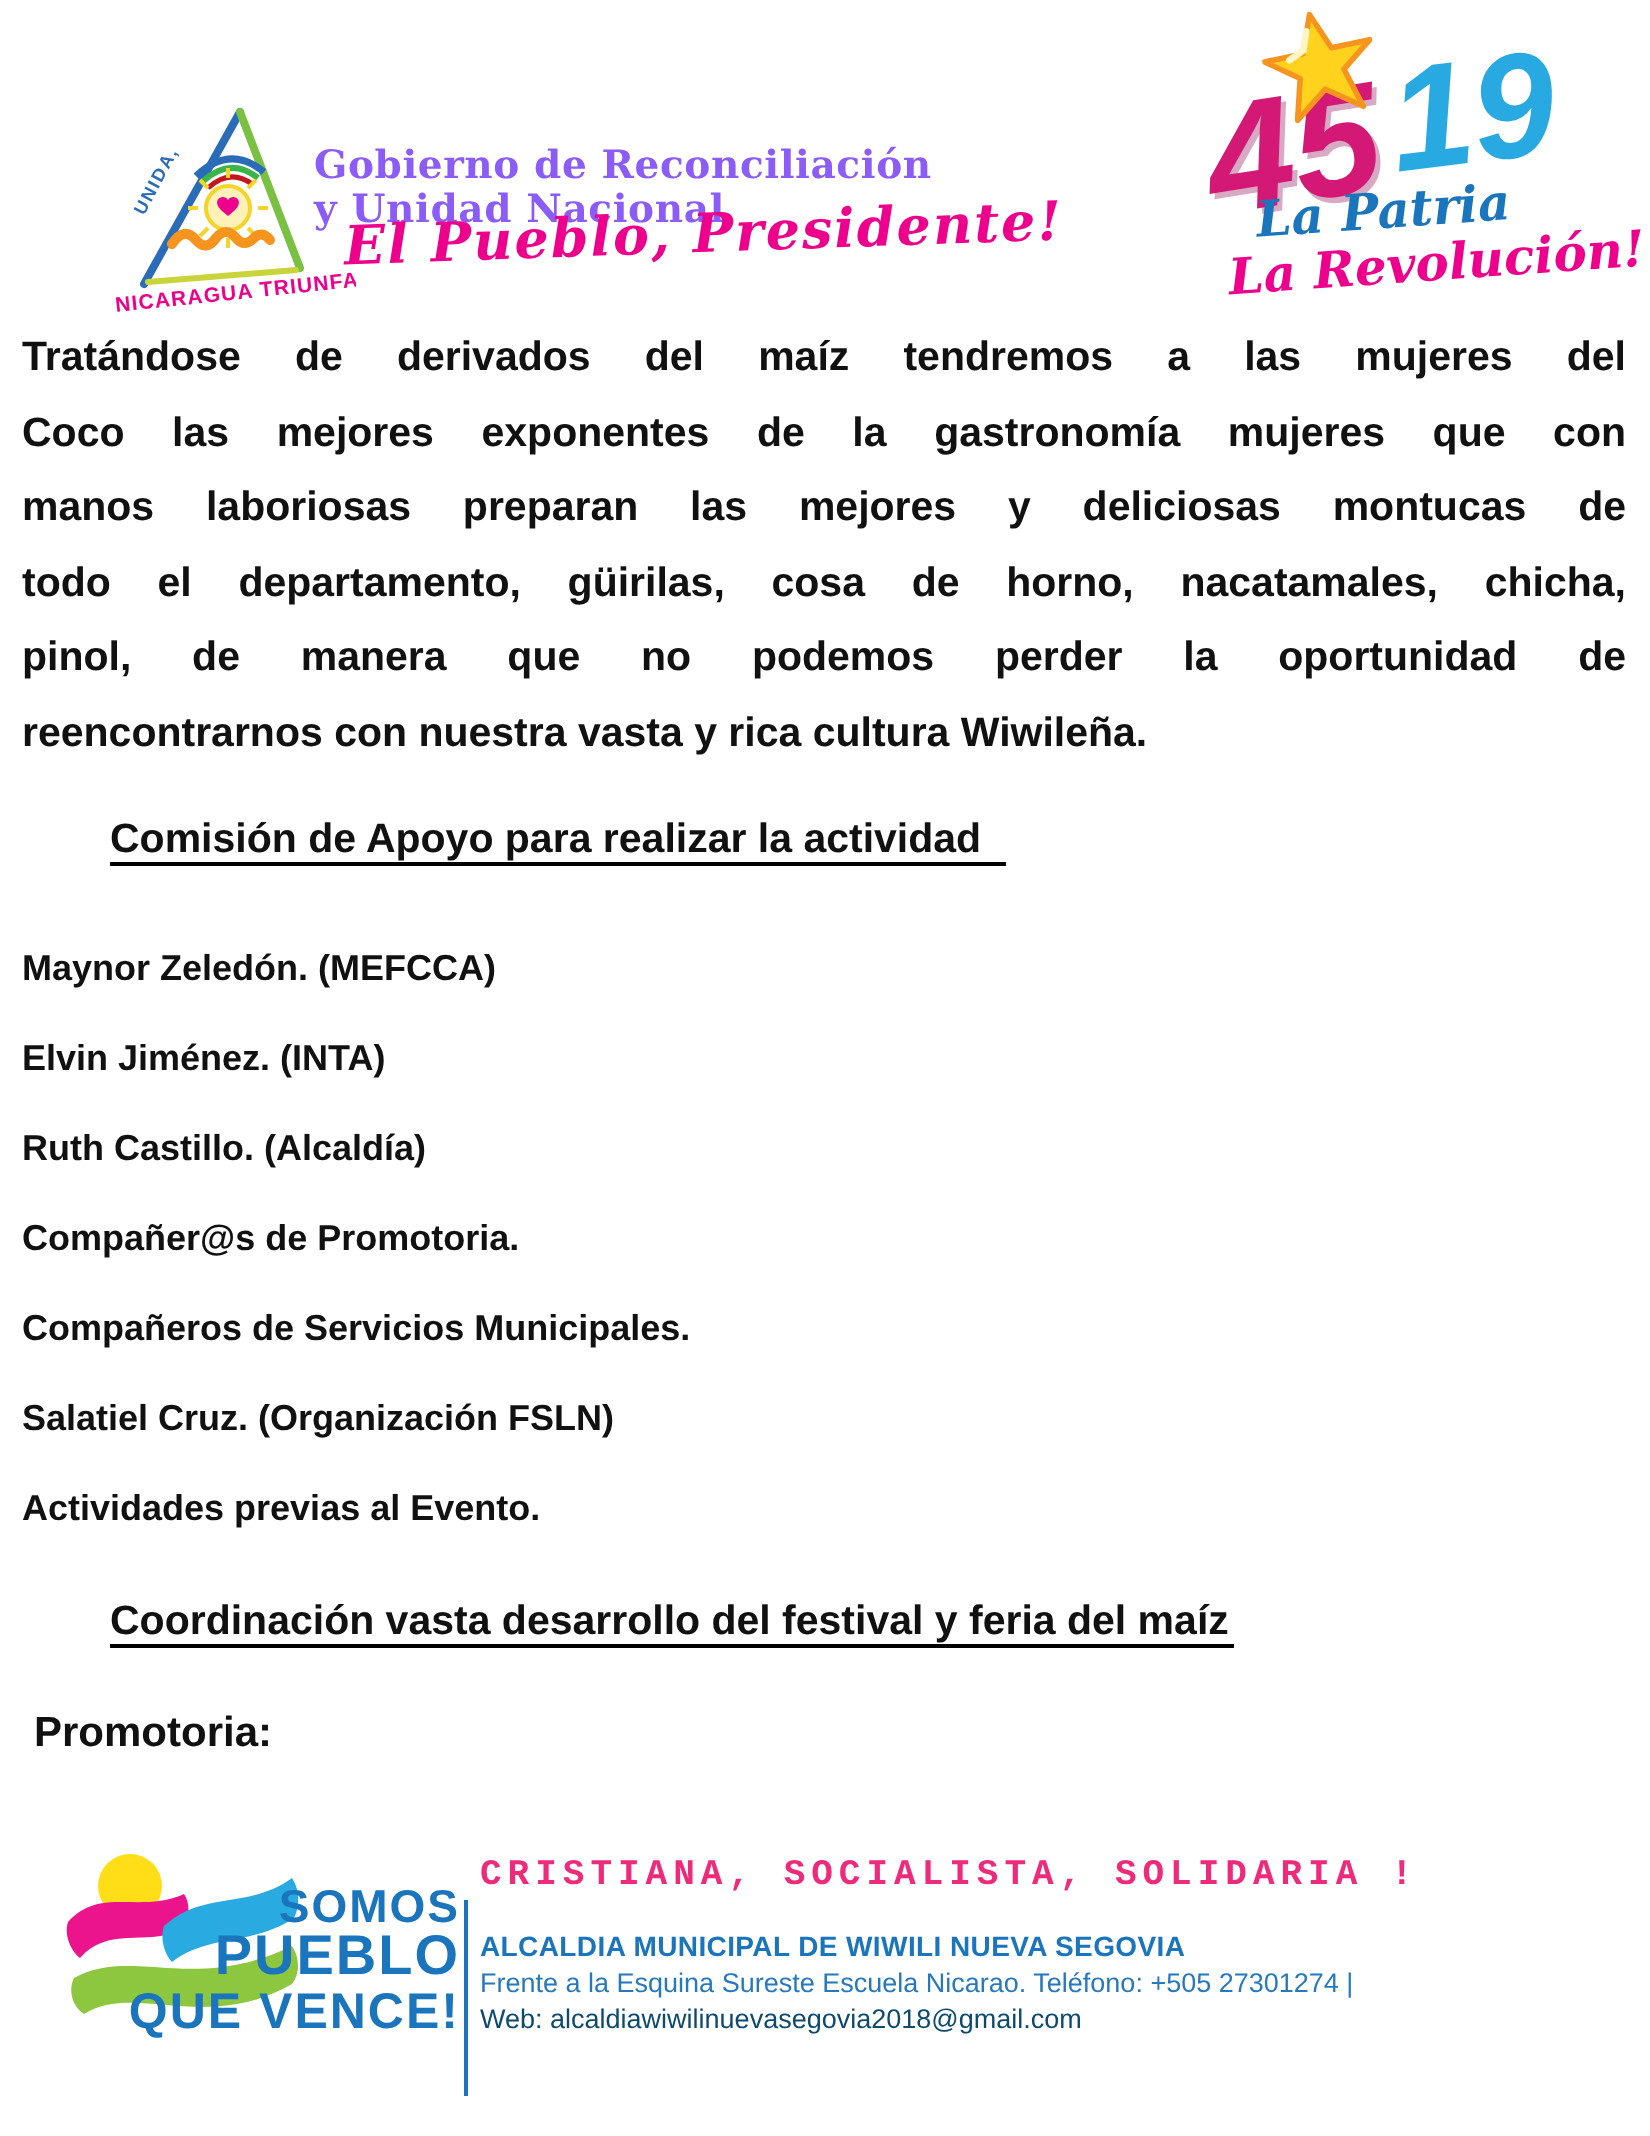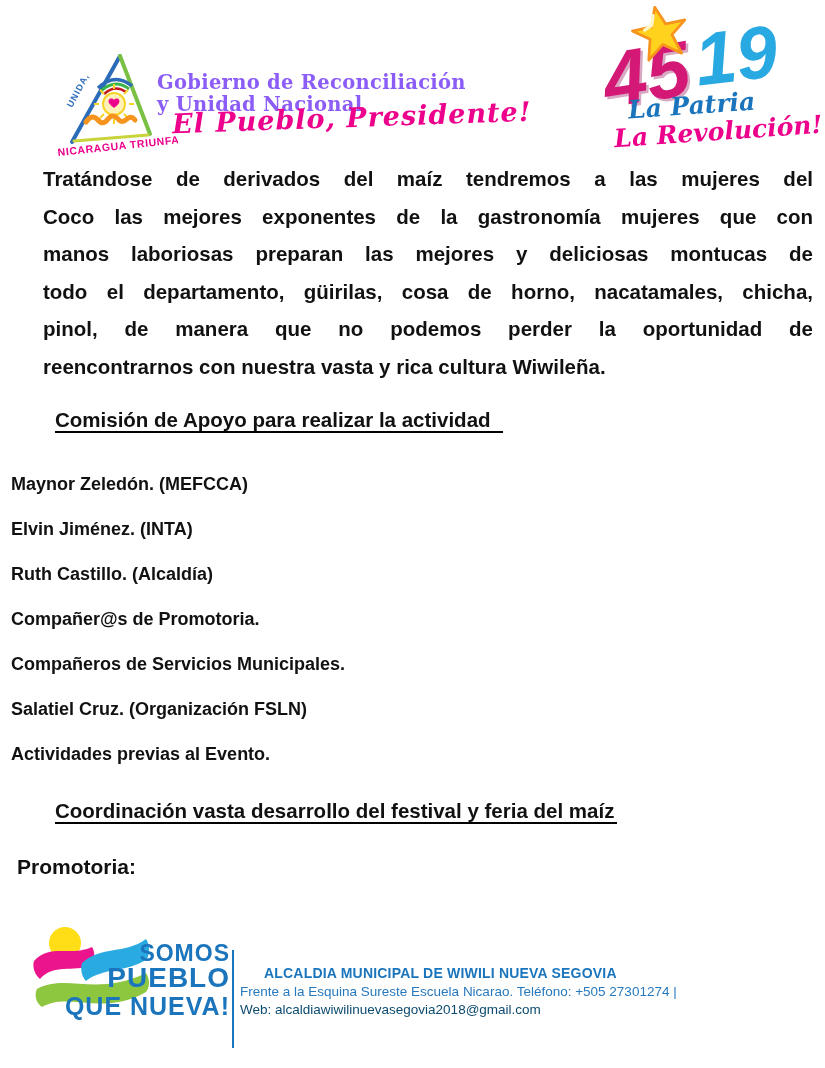--- a/index.html
+++ b/index.html
@@ -21,40 +21,40 @@
   .num19{position:absolute;left:105px;top:14px;font-size:74px;font-weight:bold;font-style:italic;
     color:#29A9E1;transform:rotate(-7deg);line-height:1;}
   .star{position:absolute;left:42px;top:0px;transform:rotate(-12deg);}
   .patria{position:absolute;left:38px;top:86px;font-family:"DejaVu Serif",serif;font-style:italic;font-weight:bold;
     font-size:25px;color:#1B75BC;transform:rotate(-4deg);white-space:nowrap;}
   .revolucion{position:absolute;left:24px;top:112px;font-family:"DejaVu Serif",serif;font-style:italic;font-weight:bold;
     font-size:25px;color:#EC008C;transform:rotate(-4deg);white-space:nowrap;}
   
   .content{position:absolute;left:11px;top:160px;width:802px;}
   .pline{font-weight:bold;font-size:20.5px;line-height:37.5px;
-    text-align:justify;text-align-last:justify;white-space:normal;margin-left:32px;}
+    text-align:justify;text-align-last:justify;white-space:normal;}
   .pline.last{text-align-last:left;}
   .heading{font-weight:bold;font-size:20.5px;margin-top:22px;line-height:26px;}
   .heading span{border-bottom:2.5px solid #000;padding-right:12px;margin-left:44px;}
   .heading.h2{margin-top:31px;}
   .heading.h2 span{padding-right:3px;}
   .committee{margin-top:38px;}
   .citem{font-weight:bold;font-size:18px;line-height:26px;margin-bottom:19px;}
   .responsable{font-weight:bold;font-size:21px;margin-top:31px;padding-left:6px;}
   
   .footer{position:absolute;left:0;top:915px;width:696px;height:153px;}
   .waves{position:absolute;left:30px;top:10px;}
   .brand{position:absolute;left:40px;top:0;width:190px;text-align:right;color:#1B75BC;font-weight:bold;line-height:1;}
   .brand .b1{position:absolute;right:0;top:27px;font-size:23px;letter-spacing:1px;}
   .brand .b2{position:absolute;right:0;top:49px;font-size:28px;letter-spacing:1px;}
   .brand .b3{position:absolute;right:0;top:79px;font-size:25px;letter-spacing:1px;}
   .vline{position:absolute;left:232px;top:35px;width:2px;height:98px;background:#1B75BC;}
   .f-slogan{position:absolute;left:240px;top:13px;font-family:"Liberation Mono","DejaVu Sans Mono",monospace;
     font-weight:bold;font-size:18px;letter-spacing:3px;color:#EE2A7B;white-space:nowrap;}
-  .f-org{position:absolute;left:240px;top:50px;font-size:14px;font-weight:bold;color:#1B75BC;letter-spacing:.2px;margin-left:24px;}
+  .f-org{position:absolute;left:240px;top:50px;font-size:14px;font-weight:bold;color:#1B75BC;letter-spacing:.2px;}
   .f-addr{position:absolute;left:240px;top:69px;font-size:13.5px;color:#2779BE;}
   .f-web{position:absolute;left:240px;top:87px;font-size:13.5px;color:#0c4a6e;}
 </style>
 </head>
 <body>
 
 <div class="page">
 
   <svg class="emblem" viewBox="0 0 120 112" xmlns="http://www.w3.org/2000/svg">
 
@@ -130,21 +130,22 @@
   <div class="footer">
     <svg class="waves" width="135" height="95" viewBox="0 0 135 95" xmlns="http://www.w3.org/2000/svg">
       <circle cx="35" cy="18" r="16" fill="#FFDE17"></circle>
       <path d="M4,36 C20,18 40,32 62,22 C65,26 65,34 62,40 C42,48 24,38 10,54 C5,50 2,42 4,36 Z" fill="#EC148C"></path>
       <path d="M52,38 C72,20 94,30 116,14 C120,20 120,28 117,34 C96,48 74,42 56,56 C52,52 50,44 52,38 Z" fill="#29ABE2"></path>
       <path d="M7,64 C36,48 66,72 116,48 C120,54 120,62 116,67 C72,92 38,66 12,82 C6,78 4,70 7,64 Z" fill="#8DC63F"></path>
     </svg>
     <div class="brand">
       <div class="b1">SOMOS</div>
       <div class="b2">PUEBLO</div>
-      <div class="b3">QUE NUEVA!</div>
+      <div class="b3">QUE VENCE!</div>
     </div>
     <div class="vline"></div>
+    <div class="f-slogan">CRISTIANA, SOCIALISTA, SOLIDARIA !</div>
     <div class="f-org">ALCALDIA MUNICIPAL DE WIWILI NUEVA SEGOVIA</div>
     <div class="f-addr">Frente a la Esquina Sureste Escuela Nicarao. Teléfono: +505 27301274 |</div>
     <div class="f-web">Web: alcaldiawiwilinuevasegovia2018@gmail.com</div>
   </div>
 
 </div>
 
 </body></html>

